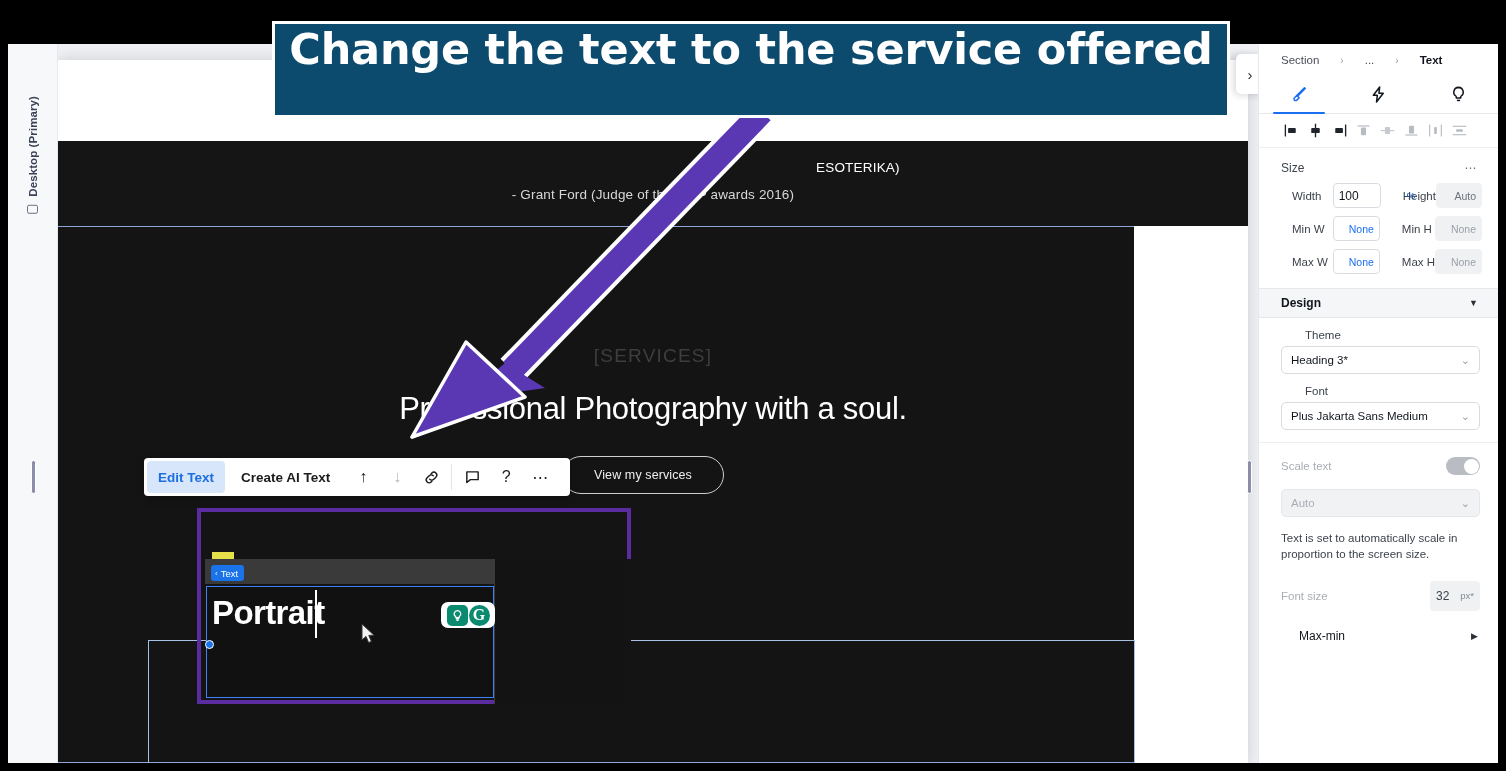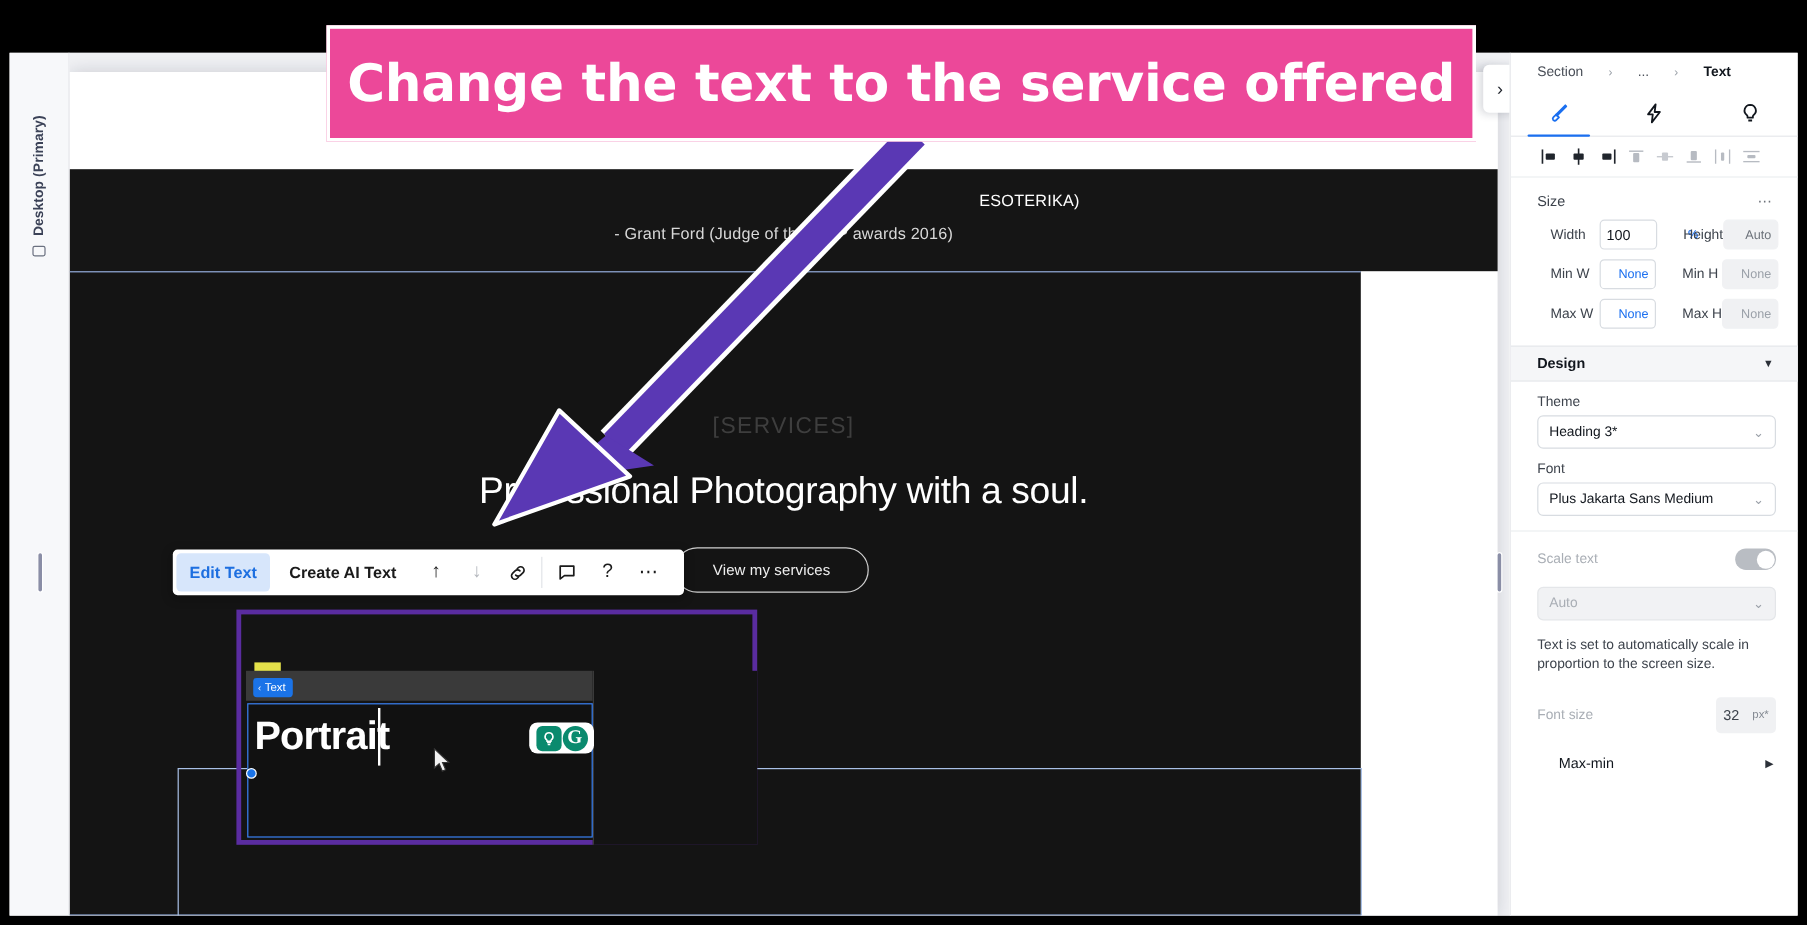--- a/index.html
+++ b/index.html
@@ -189,21 +189,21 @@
   .fbox.gray .val{ font-size:10.5px; color:#6d737b; }
   .fbox .none{ font-size:10.5px; color:#1a6ff0; width:100%; text-align:right; }
   .fbox.gray .none{ color:#9ba1a9; }
 
   #design-bar{
     margin-top:10px; height:30px; background:#f5f6f8;
     border-top:1px solid #e6e8ec; border-bottom:1px solid #e6e8ec;
     display:flex; align-items:center; justify-content:space-between; padding:0 20px 0 22px;
     font-weight:700; font-size:12px; color:#11161d;
   }
-  .lbl{ padding:11px 22px 5px; font-size:11.5px; color:#3d434c; }
+  .lbl{ padding:11px 22px 5px; font-size:11.5px; color:#3d434c;margin-left:24px; }
   .sel{
     margin:0 18px 0 22px; height:28px; border:1px solid #d8dce1; border-radius:5px;
     display:flex; align-items:center; justify-content:space-between; padding:0 9px;
     font-size:11.5px; color:#11161d; background:#fff;
   }
   .sel.disabled{ background:#f1f2f4; border-color:#e4e6e9; color:#a9aeb5; }
   .sel .cv{ color:#9aa0a8; font-size:11px; }
 
   #scale-row{ display:flex; align-items:center; justify-content:space-between;
               padding:14px 18px 4px 22px; border-top:1px solid #eceef1; margin-top:12px; }
@@ -233,22 +233,22 @@
   }
   
   .grip{ position:absolute; width:5px; height:34px; border-radius:3px;
          background:#8a8ea6; border:1.5px solid #ffffff; }
   #grip-left{ left:31px; top:460px; }
   #grip-right{ left:1247px; top:460px; }
 
   
   #callout{
     position:absolute; left:272px; top:21px; width:958px; height:97px;
-    background:#ec4899; border:3px solid #ffffff;
-    display:flex; align-items:center; justify-content:center;
+    background:#0c4a6e; border:3px solid #ffffff;
+    display:flex; align-items:flex-start; justify-content:center;
     z-index:50;
   }
   #callout-text{
     color:#ffffff; font-size:43px; font-weight:700; letter-spacing:-.2px;
     font-family:"DejaVu Sans", sans-serif; white-space:nowrap;
   }
 
   
   #arrow-svg{ position:absolute; left:0; top:0; width:1506px; height:771px;
               pointer-events:none; z-index:40; }

